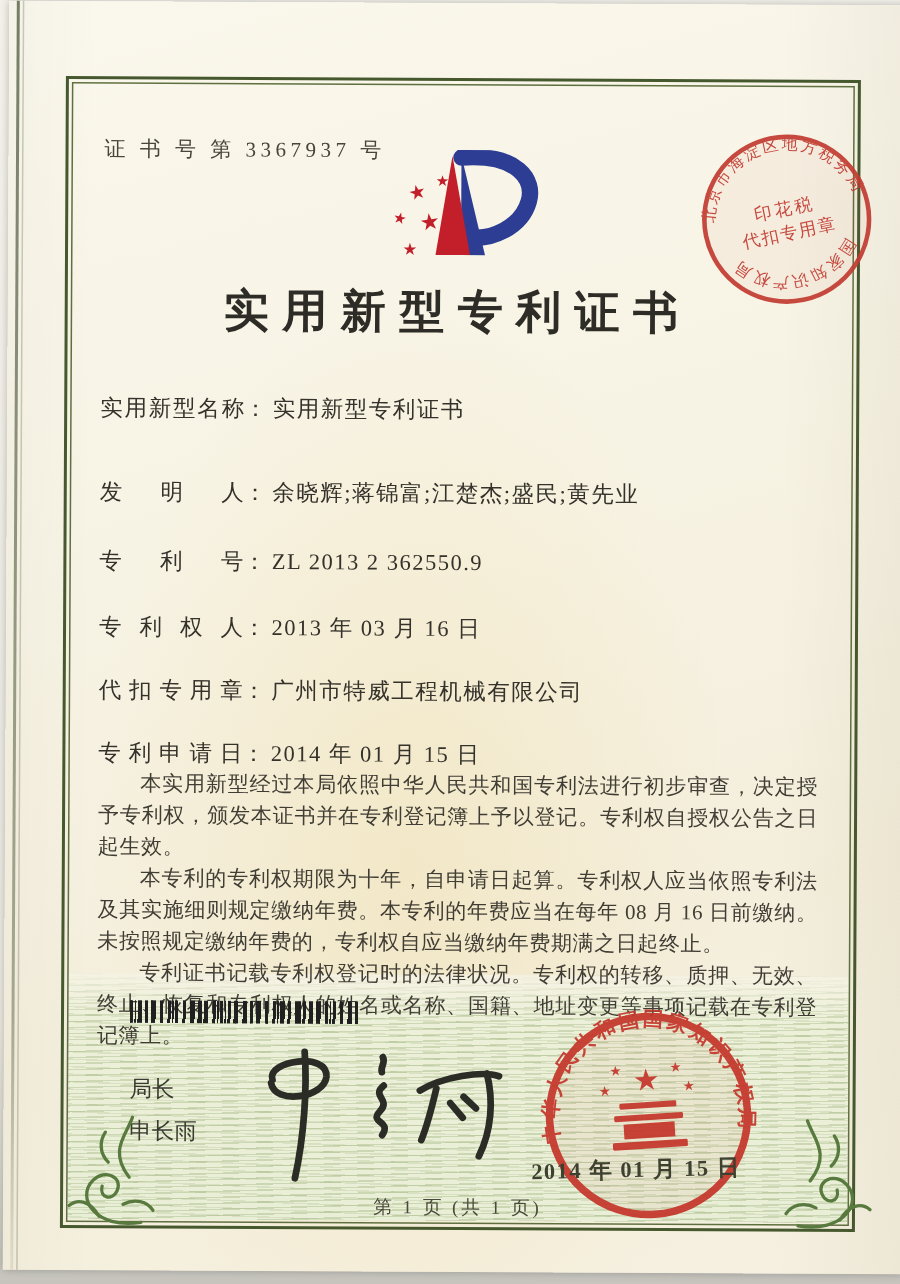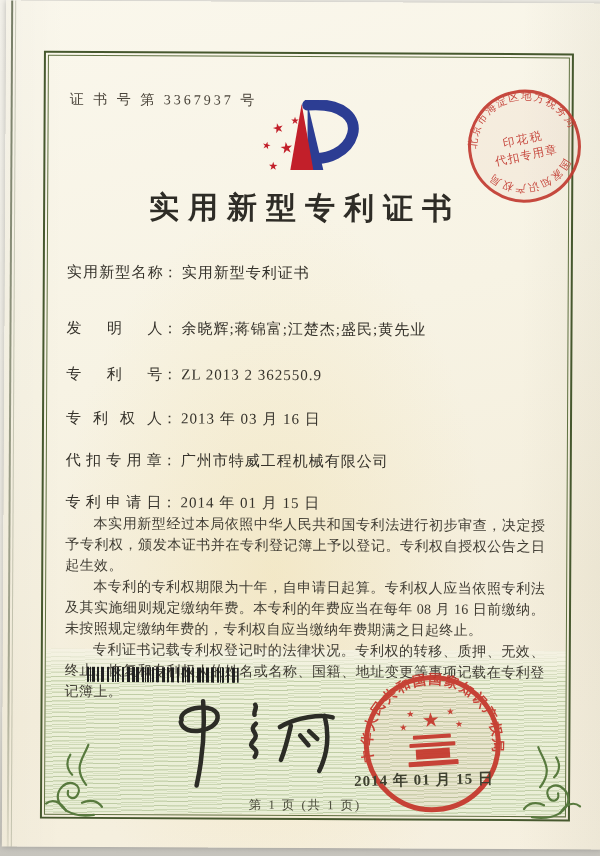--- a/index.html
+++ b/index.html
@@ -153,20 +153,24 @@
   </div>
 
   <div class="body-text">
     <p>本实用新型经过本局依照中华人民共和国专利法进行初步审查，决定授予专利权，颁发本证书并在专利登记簿上予以登记。专利权自授权公告之日起生效。</p>
     <p>本专利的专利权期限为十年，自申请日起算。专利权人应当依照专利法及其实施细则规定缴纳年费。本专利的年费应当在每年 08 月 16 日前缴纳。未按照规定缴纳年费的，专利权自应当缴纳年费期满之日起终止。</p>
     <p>专利证书记载专利权登记时的法律状况。专利权的转移、质押、无效、终止、恢复和专利权人的姓名或名称、国籍、地址变更等事项记载在专利登记簿上。</p>
   </div>
 
   <div class="barcode"></div>
 
+  <div class="signer">
+    <div>局长</div>
+    <div>申长雨</div>
+  </div>
 
   <svg class="signature" viewBox="0 0 175 100">
     <g fill="none" stroke="#2c2c26" stroke-width="4.5" stroke-linecap="round">
       <path d="M36,8 C37,32 34,64 27,92"></path>
       <path d="M14,26 C10,13 52,8 50,25 C48,39 15,43 13,28"></path>
       <path d="M88,13 C90,17 86,19 87,23"></path>
       <path d="M88,32 C79,39 93,41 85,49 C77,57 93,55 86,65"></path>
       <path d="M112,36 C128,27 154,24 165,28"></path>
       <path d="M157,26 C161,44 159,64 150,81"></path>
       <path d="M123,35 C119,50 116,60 112,69"></path>

